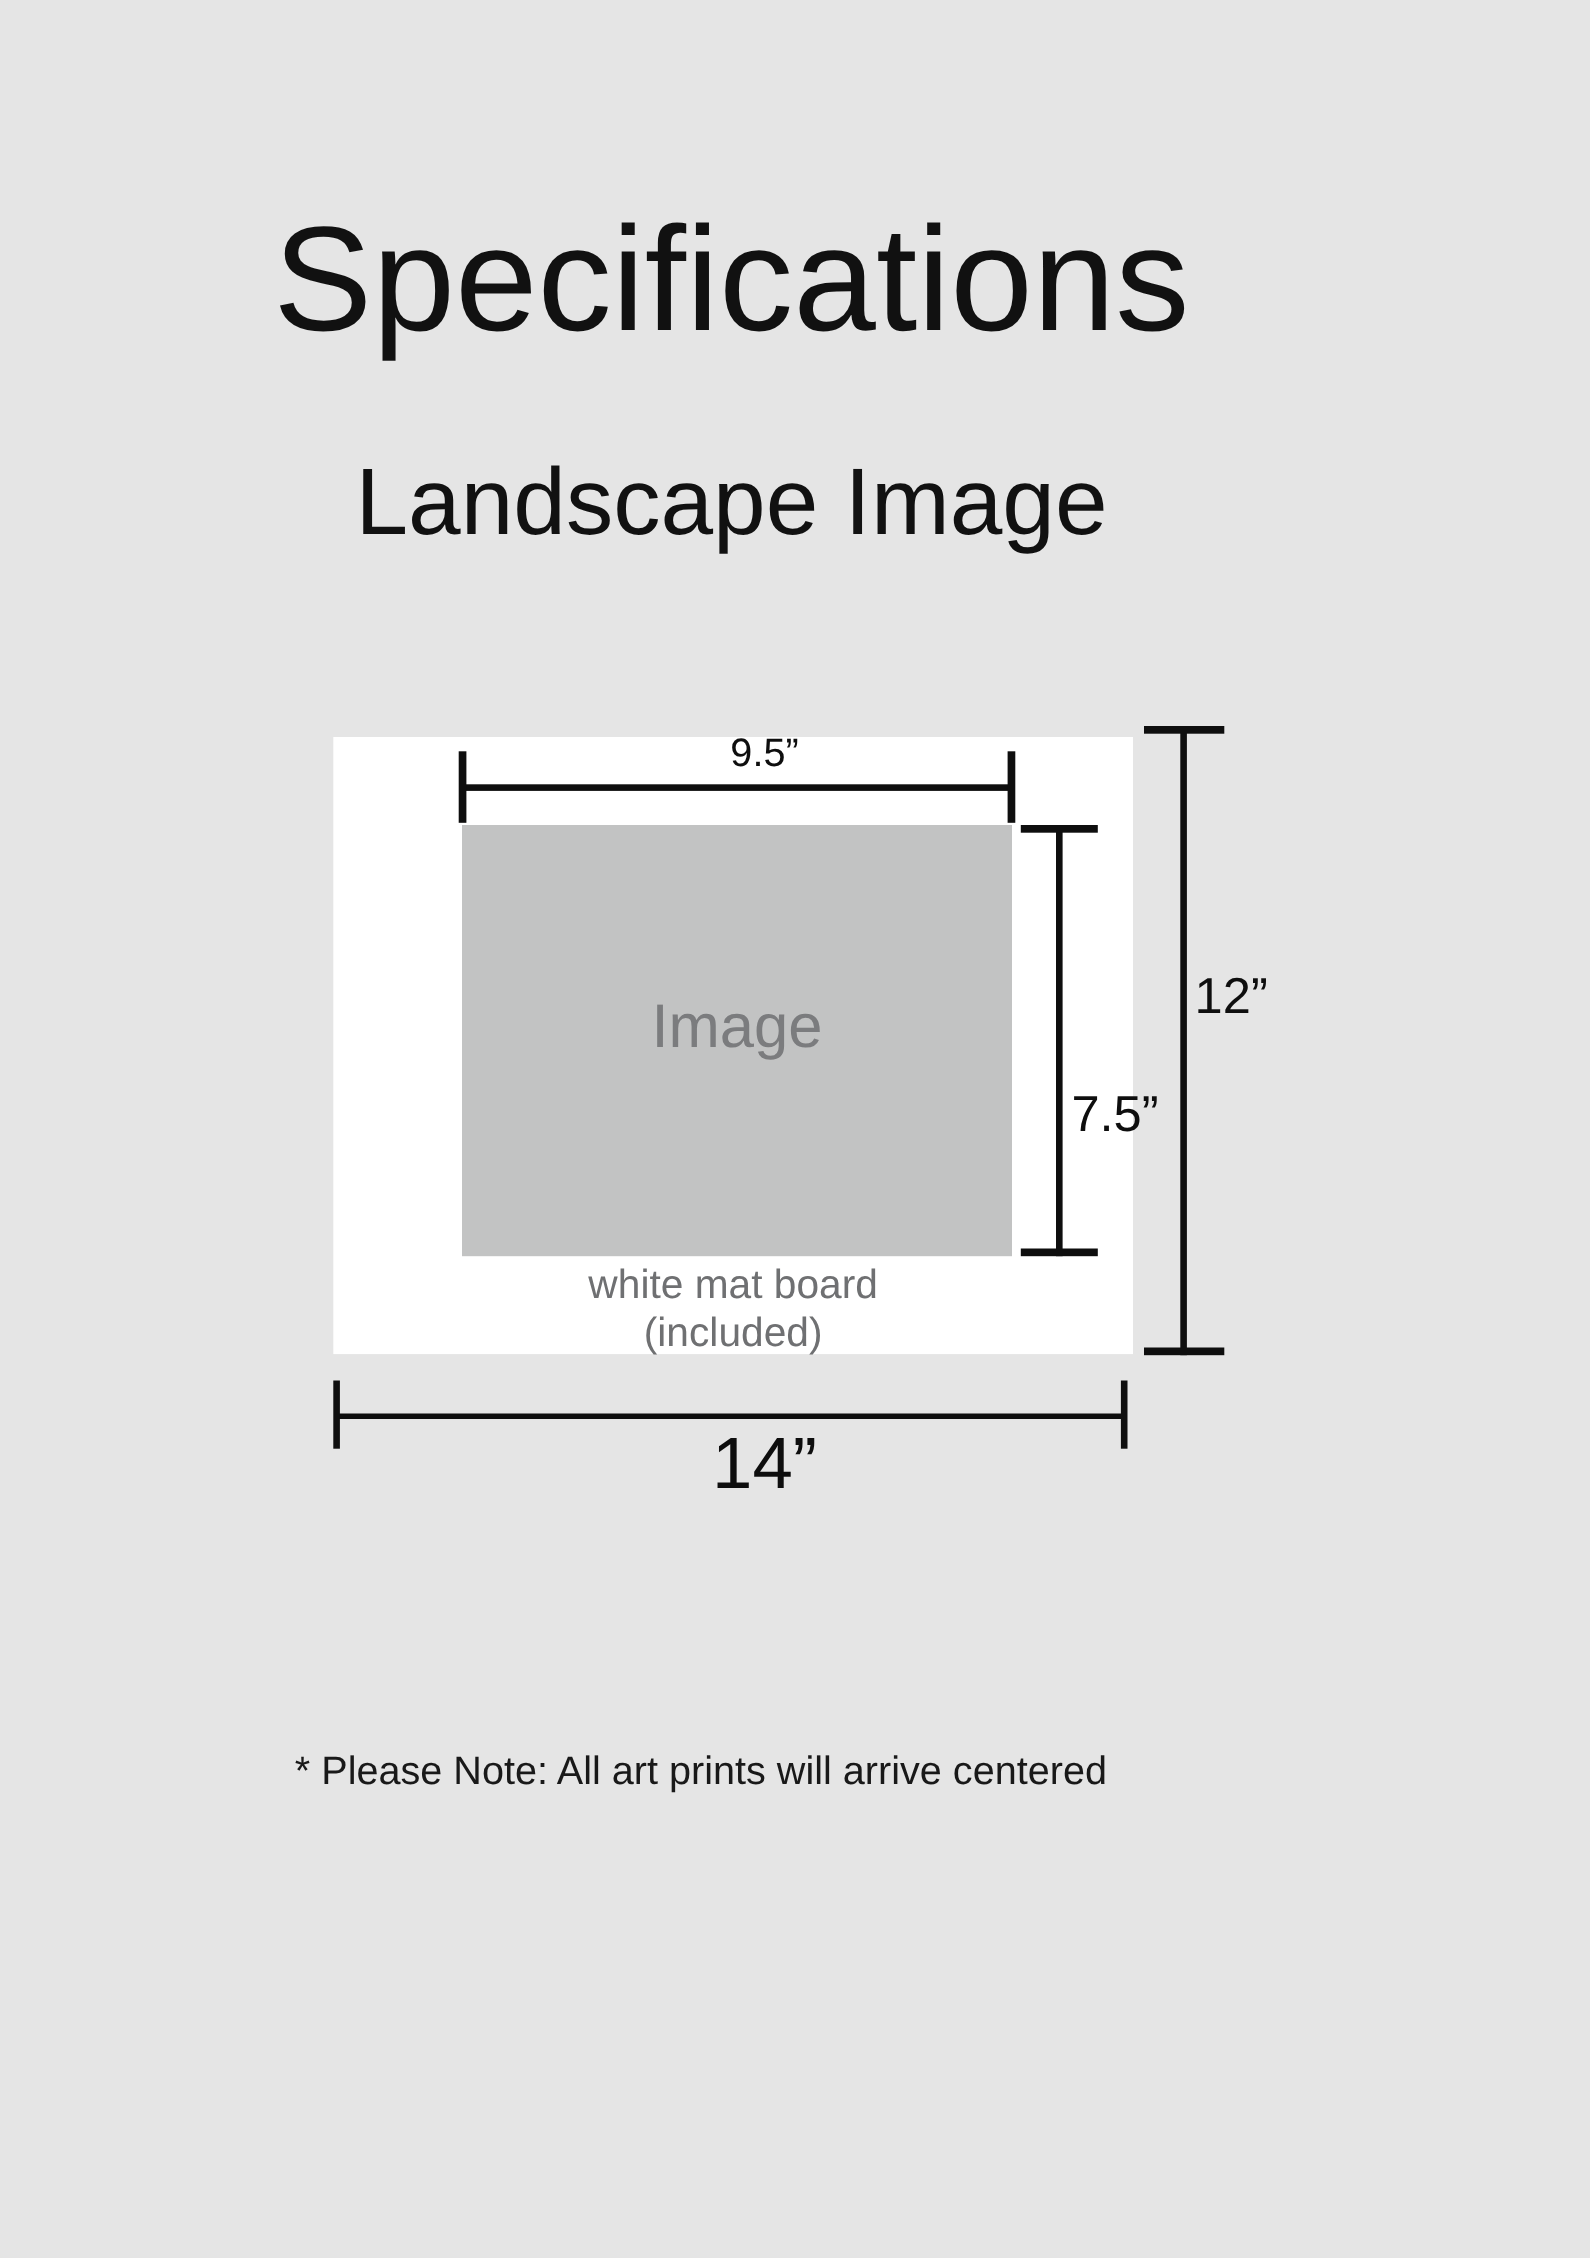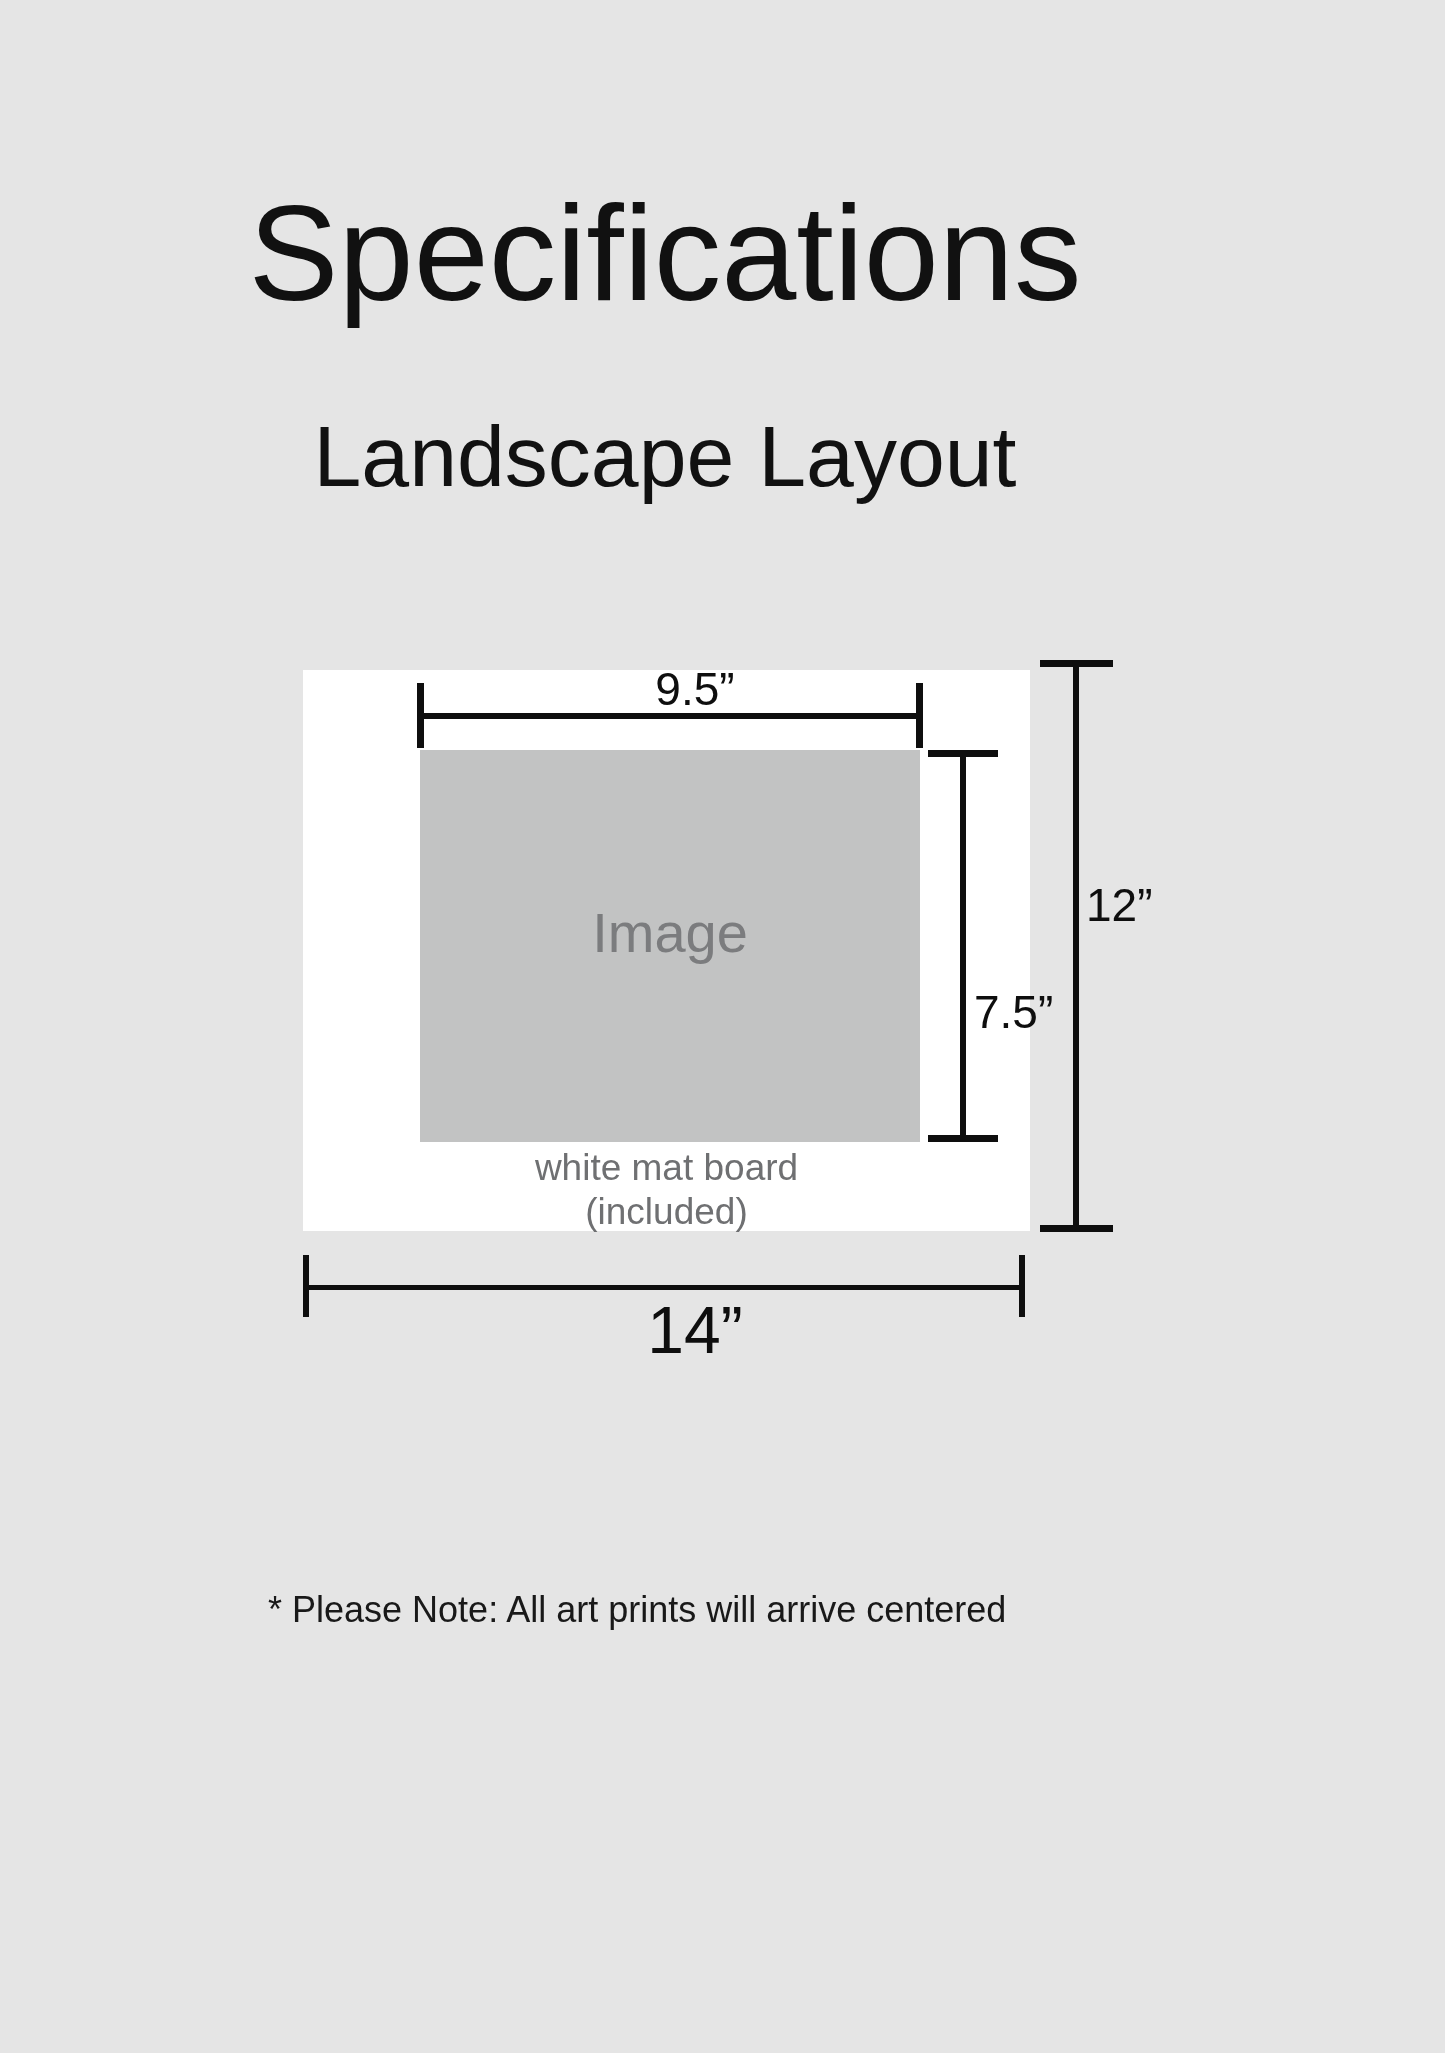--- a/index.html
+++ b/index.html
@@ -56,21 +56,21 @@
     font-size: 37px;
     line-height: 44px;
     color: #6f7072;
   }
   .dim-piece { background: #0e0e0e; }
   .dim-label {
     color: #0e0e0e;
     line-height: 1;
     white-space: nowrap;
   }
-  .dim-label-95 { left: 445px; top: 666px; width: 500px; text-align: center; font-size: 46px; }
+  .dim-label-95 { left: 445px; top: 666px; width: 500px; text-align: center; font-size: 36px; }
   .dim-label-75 { left: 974px; top: 989px; font-size: 46px; }
   .dim-label-11 { left: 1086px; top: 882px; font-size: 46px; }
   .dim-label-14 { left: 445px; top: 1297px; width: 500px; text-align: center; font-size: 66px; }
   
   .d95-line  { left: 420px; top: 713px; width: 500px; height: 6px; }
   .d95-tickl { left: 417px; top: 683px; width: 7px;  height: 65px; }
   .d95-tickr { left: 916px; top: 683px; width: 7px;  height: 65px; }
   
   .d75-line  { left: 960px; top: 753px; width: 6px;  height: 389px; }
   .d75-tickt { left: 928px; top: 750px; width: 70px; height: 7px; }
@@ -90,21 +90,21 @@
     color: #191919;
   }
 </style>
 </head>
 <body>
 
 <div class="page" style="background-color: #e5e5e5;">
 
   <div class="abs page-title">Specifications</div>
 
-  <div class="abs page-subtitle">Landscape Layout</div>
+  <div class="abs page-subtitle">Landscape Image</div>
 
   <div class="abs mat-board" style="background-color: rgb(255, 255, 255);"></div>
 
   <div class="abs image-area" style="background-color: rgb(194, 195, 195);"></div>
 
   <div class="abs mat-label" style="color: rgb(111, 112, 114);">
     <div>white mat board</div>
     <div>(included)</div>
   </div>
 

